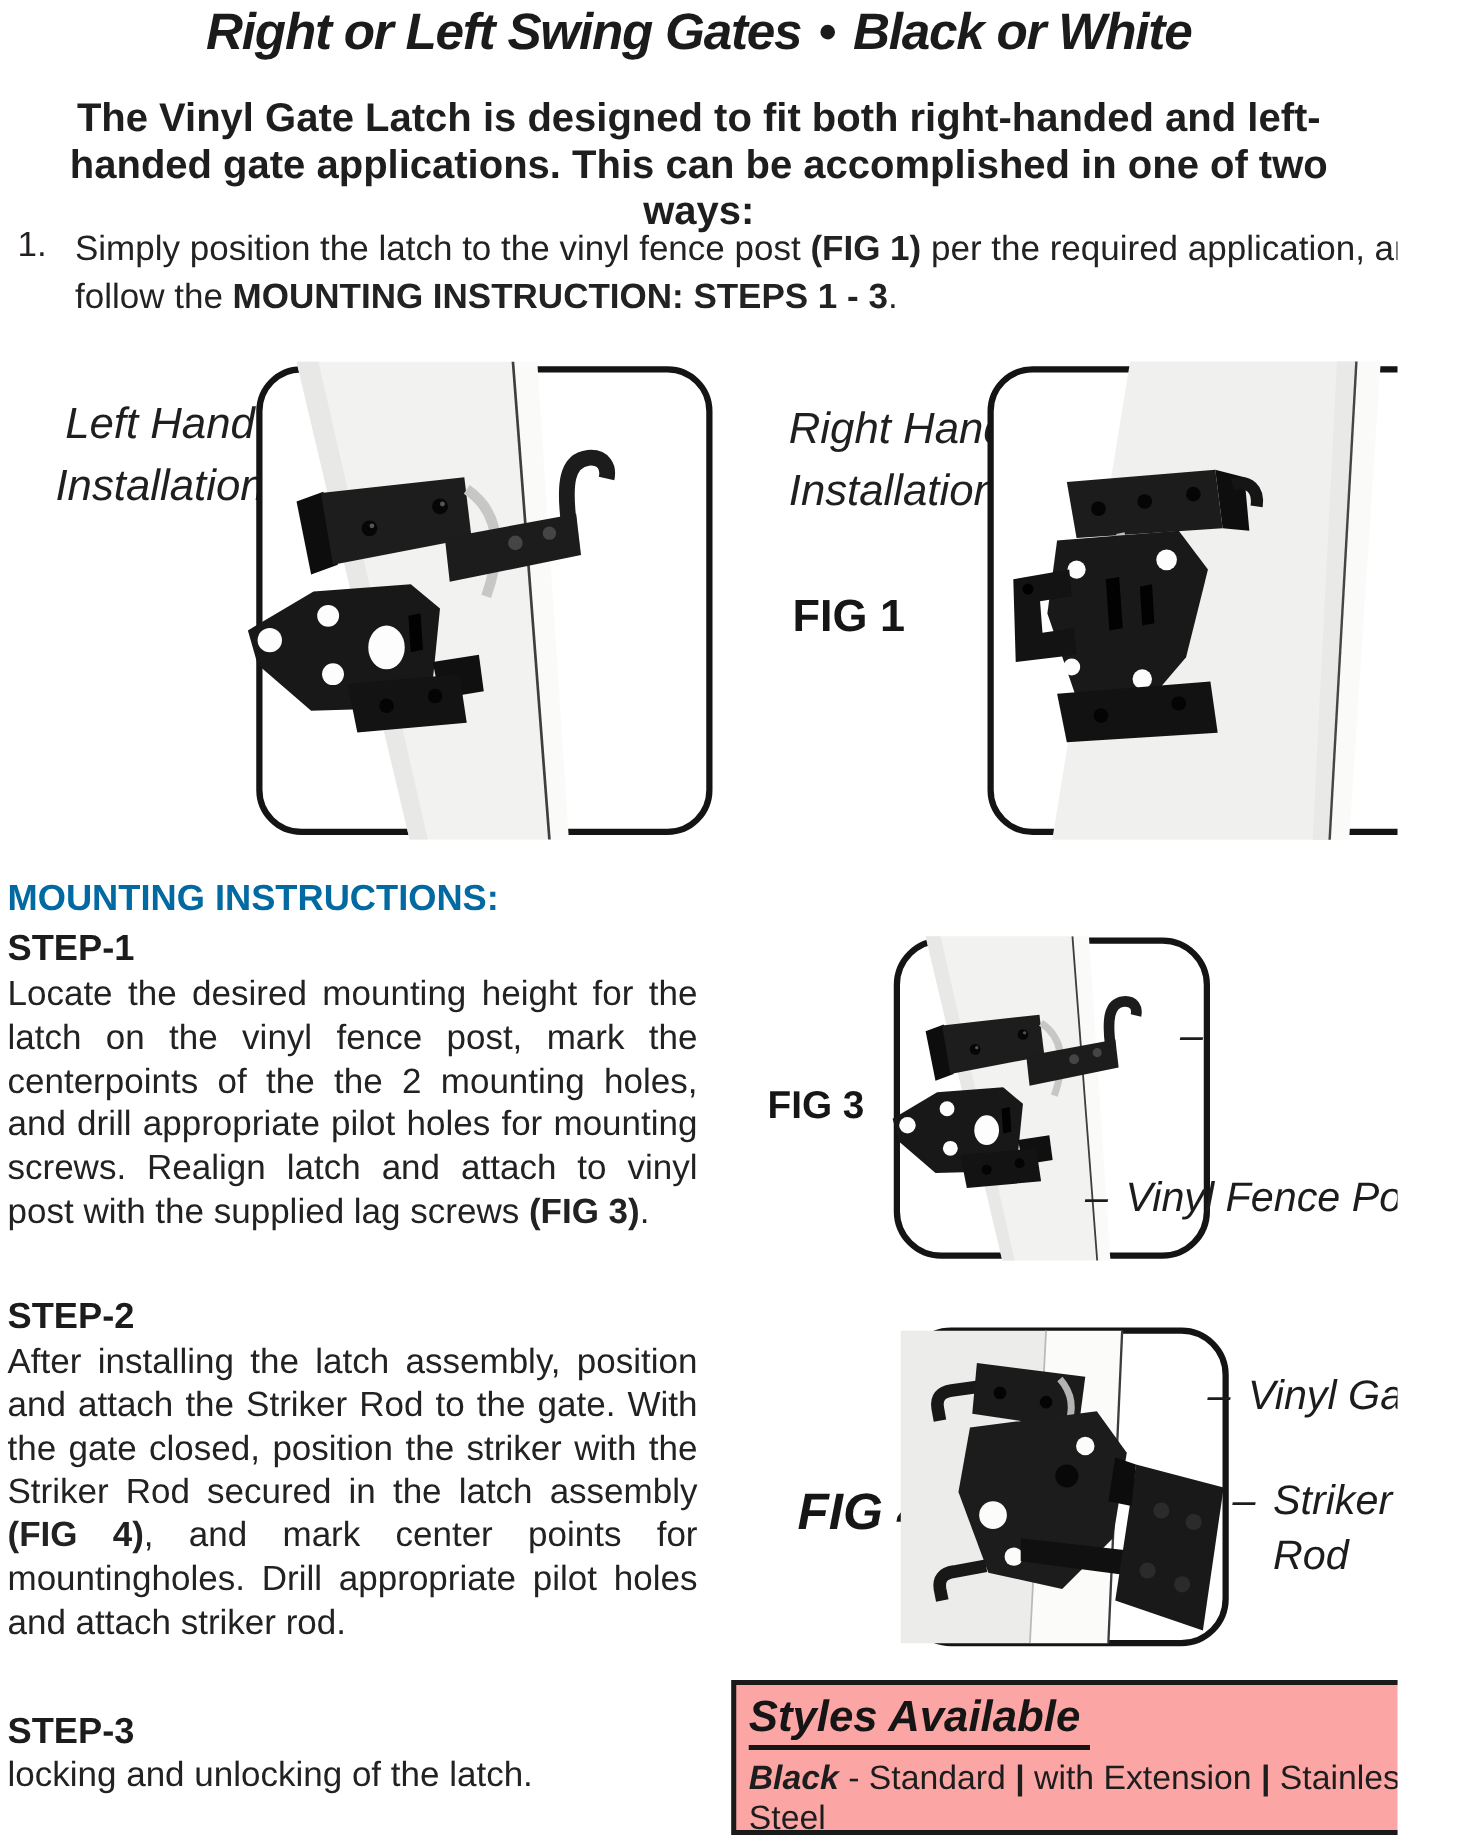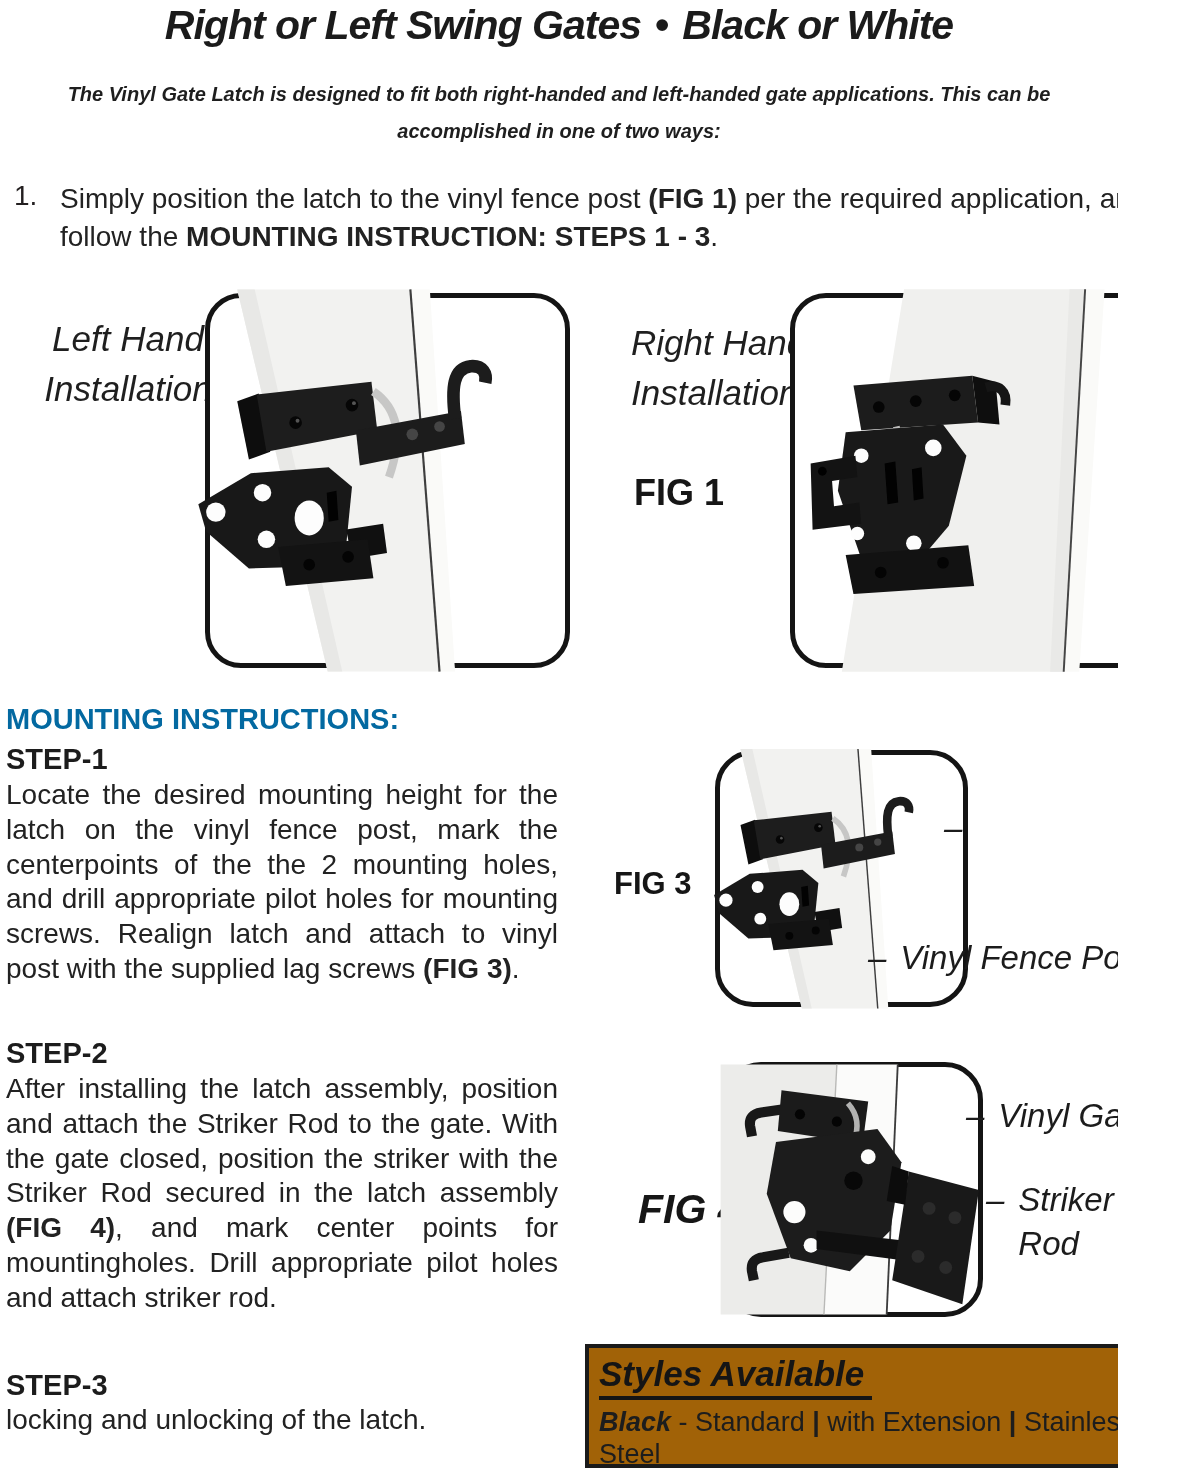--- a/index.html
+++ b/index.html
@@ -8,21 +8,21 @@
     font-family:"Liberation Sans","DejaVu Sans",sans-serif;color:#231f20;
   }
   
   .title{
     position:absolute;top:2px;left:0;width:100%;text-align:center;
     font-size:41px;font-weight:bold;font-style:italic;letter-spacing:-1px;color:#1b1b1b;
   }
   .title .bullet{display:inline-block;margin:0 14px;font-style:normal;}
   .intro{
     position:absolute;top:76px;left:50%;transform:translateX(-50%);width:1085px;
-    text-align:center;font-size:20px;font-weight:bold;font-style:italic;
+    text-align:center;font-size:32px;font-weight:bold;
     line-height:37px;color:#1e1e1e;
   }
   
   .item-row{position:absolute;top:180px;left:14px;width:1150px;}
   .item-num{position:absolute;left:0;top:0;font-size:28px;}
   .item-text{margin-left:46px;font-size:28px;line-height:38px;color:#222;}
   .b{font-weight:bold;}
   
   .figcap{font-style:italic;font-size:35px;line-height:50px;color:#1f1f1f;}
   .cap-left{position:absolute;top:314px;left:22px;width:212px;text-align:center;}
@@ -50,21 +50,21 @@
   .tag-fig4{position:absolute;top:1186px;left:638px;font-size:41px;font-style:italic;}
   .callout{position:absolute;display:flex;font-style:italic;font-size:33px;line-height:44px;color:#1c1c1c;white-space:nowrap;}
   .callout .dash{margin-right:14px;}
   .co-latch{top:806px;left:944px;}
   .co-post{top:936px;left:868px;}
   .co-gate{top:1094px;left:966px;}
   .co-rod{top:1178px;left:986px;}
   
   .styles-box{
     position:absolute;left:585px;top:1344px;width:588px;height:124px;
-    border:4px solid #1a1a1a;box-sizing:border-box;background:#a16207;
+    border:4px solid #1a1a1a;box-sizing:border-box;background:#fca5a5;
   }
   .styles-title{
     display:inline-block;margin:6px 0 4px 10px;
     font-size:35px;font-weight:bold;font-style:italic;color:#151515;
     border-bottom:4px solid #151515;padding-bottom:2px;padding-right:8px;
   }
   .styles-row{margin:2px 0 0 10px;font-size:27px;line-height:32px;color:#1d1d1d;}
   .opt-name{font-weight:bold;font-style:italic;}
   .pipe{font-weight:bold;}
   .defs-holder{position:absolute;width:0;height:0;overflow:hidden;}

